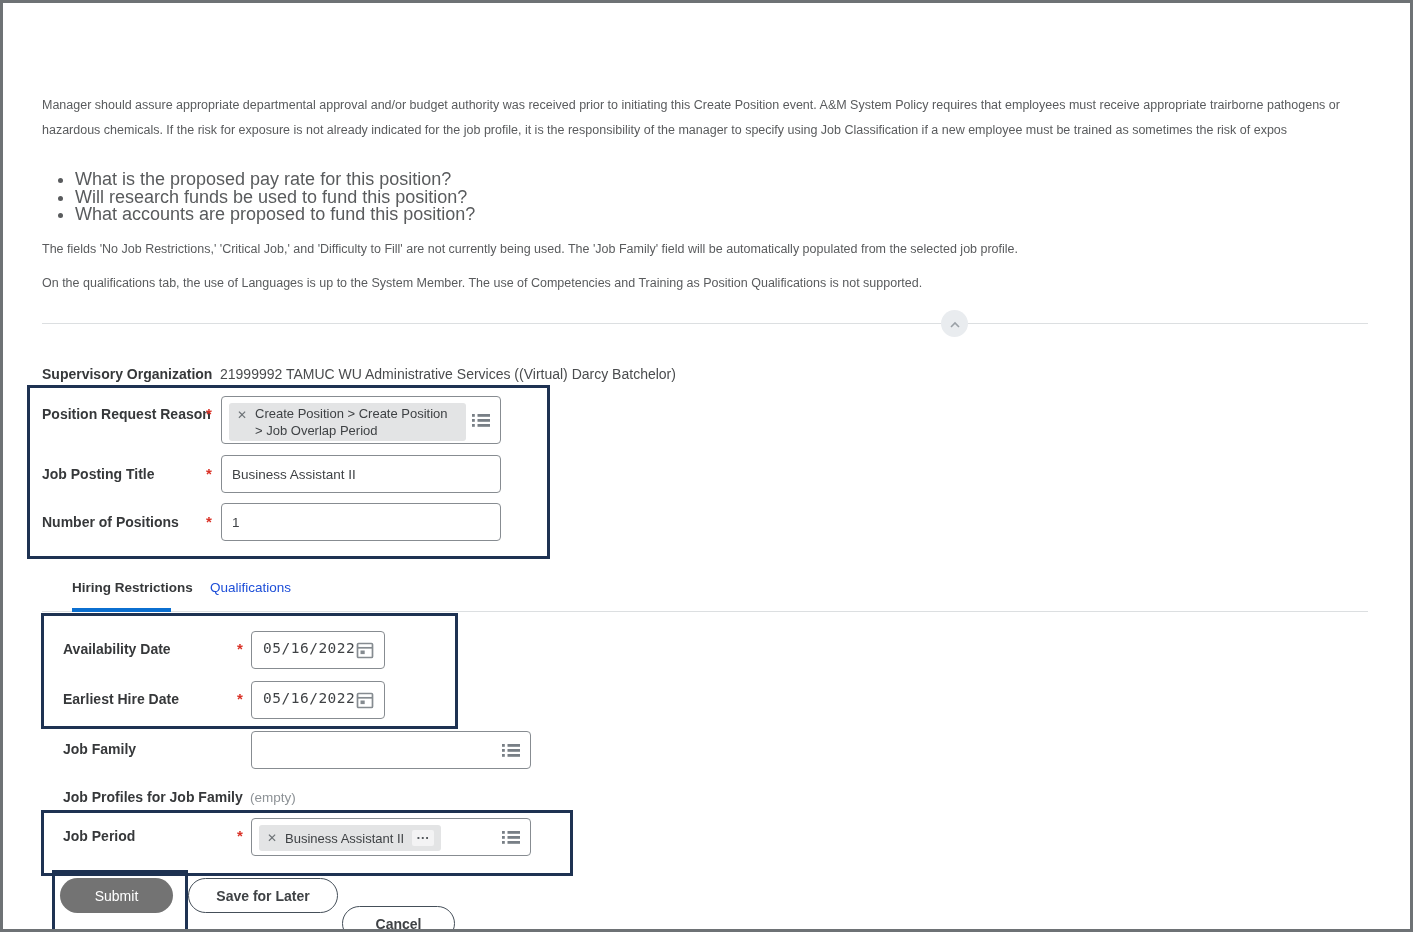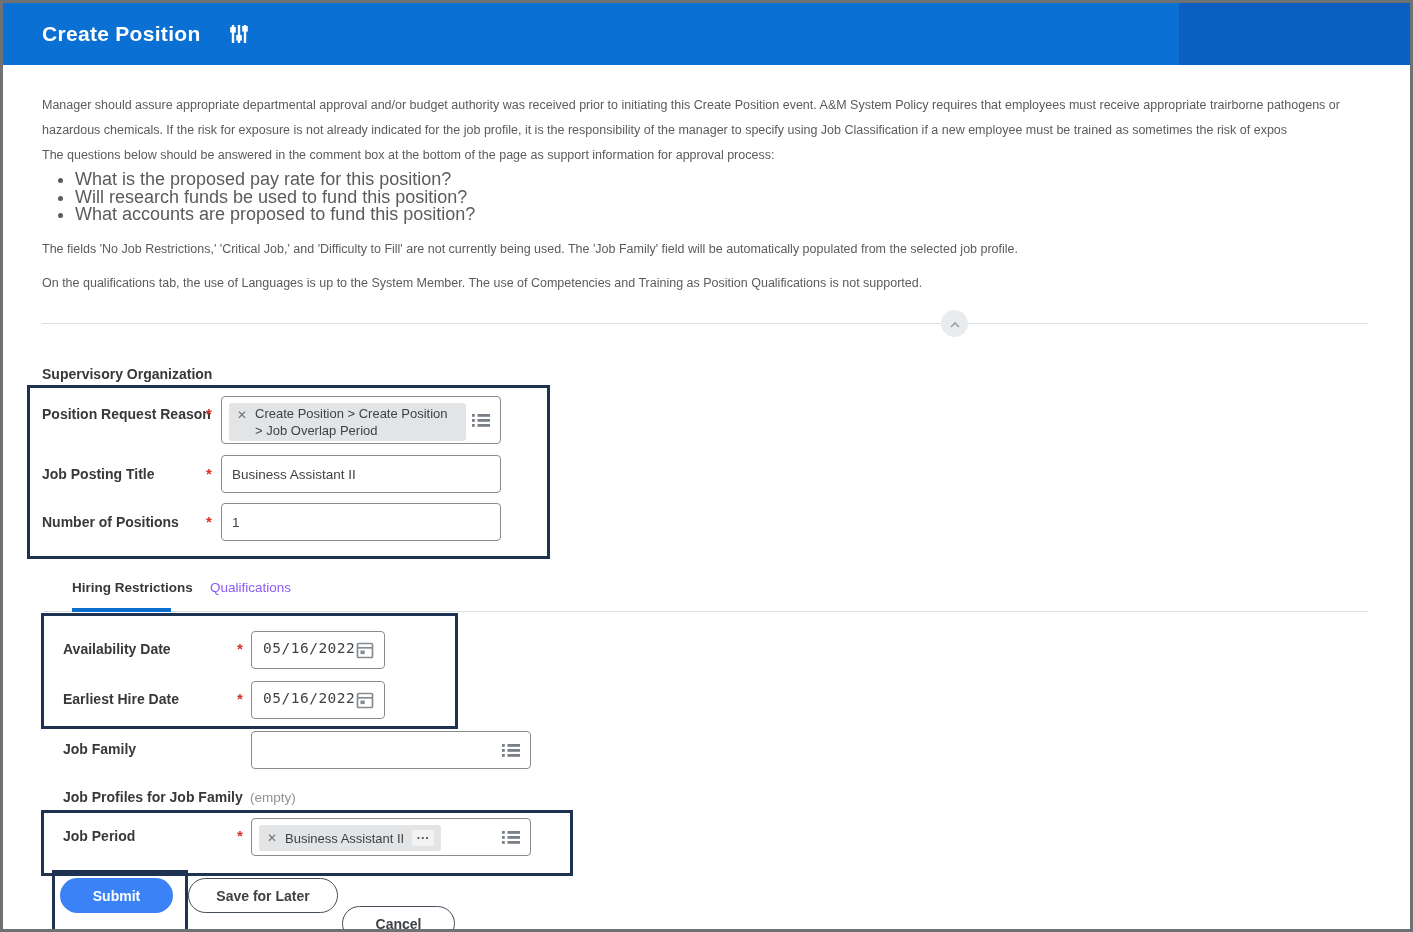--- a/index.html
+++ b/index.html
@@ -57,73 +57,58 @@
   .pill-single{left:7px;top:6px;height:26px;display:inline-flex;align-items:center;
     padding:0 7px 0 26px;white-space:nowrap;}
   .pill-x{position:absolute;left:8px;top:4px;font-size:12px;color:#6d7276;cursor:pointer;line-height:16px;}
   .pill-single .pill-x{top:5px;}
   .more-chip{display:inline-block;margin-left:8px;background:#f3f3f4;border-radius:2px;
     padding:0 4px;font-size:13px;font-weight:700;color:#55595d;line-height:16px;
     letter-spacing:1px;cursor:pointer;}
   
   .tab{position:absolute;top:577px;font-size:13.5px;cursor:pointer;white-space:nowrap;}
   .tab-active{font-weight:700;color:#36383a;}
-  .tab-inactive{color:#8b5cf6;}
+  .tab-inactive{color:#1d4ed8;}
   .tabline{position:absolute;left:39px;top:608px;width:1326px;height:1px;background:#dcdfe1;}
   .tab-underline{position:absolute;left:69px;top:605px;width:99px;height:4px;background:#0b6fd0;}
   
   .btn{position:absolute;top:875px;height:35px;border-radius:18px;font-size:14px;
     display:flex;align-items:center;justify-content:center;cursor:pointer;box-sizing:border-box;
     font-family:"Liberation Sans",sans-serif;}
-  .btn-primary{left:57px;width:113px;background:#3b82f6;color:#fff;font-weight:700;border:none;text-align:right;}
+  .btn-primary{left:57px;width:113px;background:#737373;color:#fff;font-weight:400;border:none;text-align:right;}
   .btn-secondary{background:#fff;border:1px solid #454f59;color:#3f4245;font-weight:600;}
   .btn-save{left:185px;width:150px;text-align:right;}
   .btn-cancel{left:339px;width:113px;margin-top:28px;}
 </style>
 </head>
 <body>
 
 <div class="page">
 
-  <div class="hdr">
-    <h1 class="hdr-title">Create Position</h1>
-    <span class="hdr-icon">
-      <svg width="22" height="22" viewBox="0 0 22 22">
-        <g stroke="#fff" stroke-width="2.4" fill="#fff">
-          <line x1="5" y1="2" x2="5" y2="20"></line>
-            <rect x="2.2" y="4" width="5.6" height="5.6" stroke="none"></rect>
-          <line x1="11" y1="2" x2="11" y2="20"></line>
-            <rect x="8.2" y="12" width="5.6" height="5.6" stroke="none"></rect>
-          <line x1="17" y1="2" x2="17" y2="20"></line>
-            <rect x="14.2" y="3" width="5.6" height="5.6" stroke="none"></rect>
-        </g>
-      </svg>
-    </span>
-  </div>
 
   <div class="para p1">Manager should assure appropriate departmental approval and/or budget authority was received prior to initiating this Create Position event. A&amp;M System Policy requires that employees must receive appropriate trairborne pathogens or hazardous chemicals. If the risk for exposure is not already indicated for the job profile, it is the responsibility of the manager to specify using Job Classification if a new employee must be trained as sometimes the risk of expos</div>
-  <div class="para p2">The questions below should be answered in the comment box at the bottom of the page as support information for approval process:</div>
   <ul class="bullets">
     <li>What is the proposed pay rate for this position?</li>
     <li>Will research funds be used to fund this position?</li>
     <li>What accounts are proposed to fund this position?</li>
   </ul>
   <div class="para p3">The fields 'No Job Restrictions,' 'Critical Job,' and 'Difficulty to Fill' are not currently being used. The 'Job Family' field will be automatically populated from the selected job profile.</div>
   <div class="para p4">On the qualifications tab, the use of Languages is up to the System Member. The use of Competencies and Training as Position Qualifications is not supported.</div>
 
   <div class="divider1"></div>
   <div class="collapse-btn">
     <span>
       <svg width="12" height="8" viewBox="0 0 12 8">
           <polyline points="2,6 6,2 10,6" fill="none" stroke="#9aa0a6" stroke-width="1.6"></polyline>
         </svg>
     </span>
   </div>
 
   <div class="suporg-label">Supervisory Organization</div>
+  <div class="suporg-value">21999992 TAMUC WU Administrative Services ((Virtual) Darcy Batchelor)</div>
 
   <div class="hl hl1"></div>
   <div class="hl hl2"></div>
   <div class="hl hl3"></div>
   <div class="hl hl4"></div>
 
   <div class="lbl" style="left:39px;top:403px;">Position Request Reason</div>
   <span class="req" style="left:203px;top:402px;">*</span>
   <div class="box" style="left:218px;top:393px;width:280px;height:48px;">
     <div class="pill pill-multiline">

